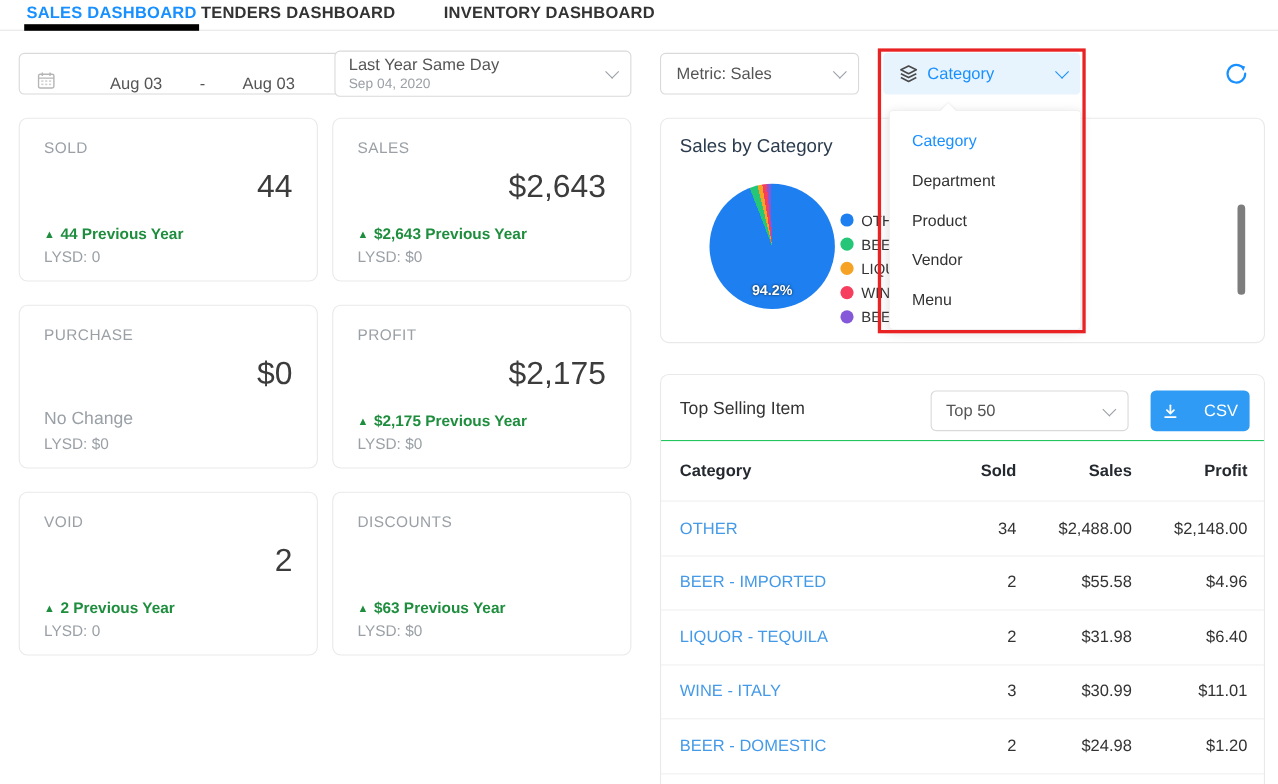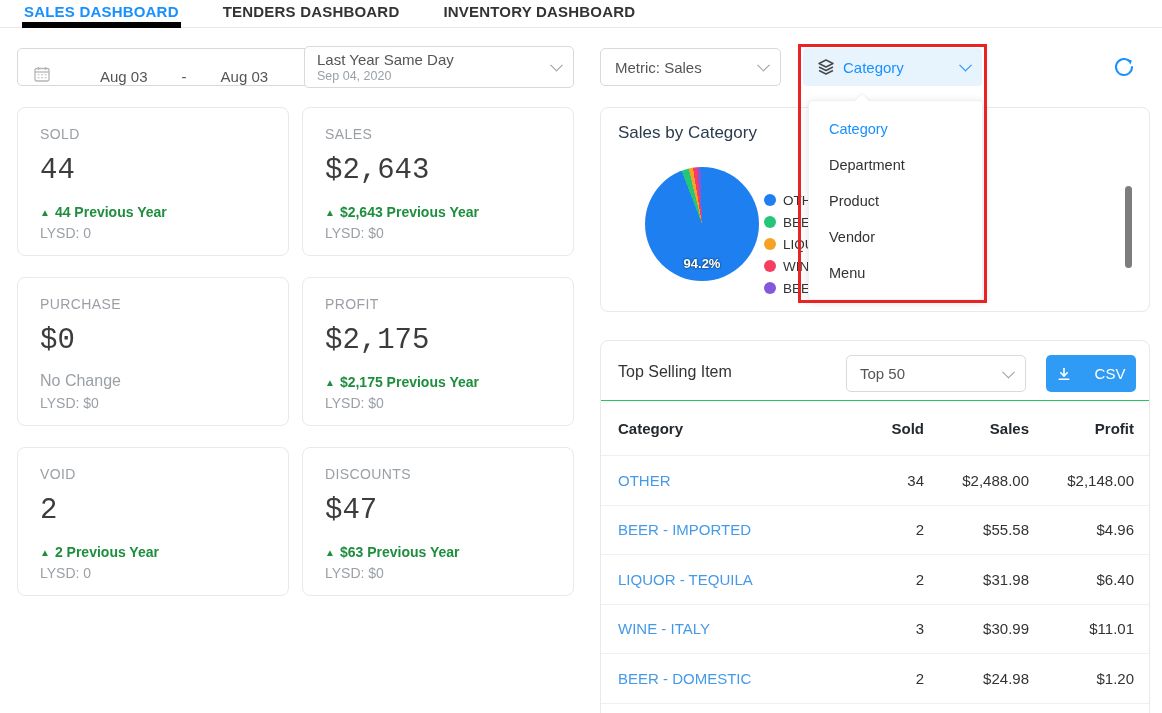--- a/index.html
+++ b/index.html
@@ -6,21 +6,21 @@
   html,body { width:1162px; height:713px; overflow:hidden; background:#fff;
               font-family:"Liberation Sans","DejaVu Sans",sans-serif; }
   .stage { position:relative; width:1162px; height:713px; background:#fff; }
 
   
   .tabbar { position:absolute; left:0; top:0; width:1162px; height:28px;
             border-bottom:1px solid #e8e8e8; display:flex; align-items:center; }
   .tab { font-size:15px; font-weight:600; color:#333; letter-spacing:.2px;
          padding:0 2px; height:28px; line-height:24px; cursor:pointer; }
   .tab.t1 { margin-left:22px; }
-  .tab.t2 { margin-left:40px; }
+  .tab.t2 { }
   .tab.t3 { margin-left:40px; }
   .tab.active { color:#1890ff; border-bottom:6px solid #000000; }
 
   
   .ctrl { position:absolute; border:1px solid #d9d9d9; border-radius:5px; background:#fff; }
   .daterange { left:17px; top:48px; width:304px; height:38px; display:flex;
                align-items:flex-end; font-size:15px; color:#555; }
   .daterange .cal { margin-left:16px; color:#b5b5b5; }
   .daterange .d1 { margin-left:50px; }
   .daterange .sep { margin-left:34px; color:#555; }
@@ -43,21 +43,21 @@
               font-size:15px; color:#1890ff; cursor:pointer; }
   .groupbtn .layers { margin:0 8px 0 14px; display:inline-flex; }
 
   .refresh { position:absolute; left:1111px; top:54px; width:26px; height:26px; cursor:pointer; }
 
   
   .card { position:absolute; width:272px; height:149px; border:1px solid #e9e9e9;
           border-radius:8px; background:#fff; padding:18px 22px 14px 22px;
           display:flex; flex-direction:column; }
   .kpi-label { font-size:14px; color:#9aa0a6; letter-spacing:.4px; }
-  .kpi-value { font-size:29px; color:#3c3c3c; text-align:left; margin-top:12px;font-family:Liberation Mono, monospace; }
+  .kpi-value { font-size:29px; color:#3c3c3c; text-align:right; margin-top:12px; }
   .kpi-change { margin-top:auto; font-size:14px; font-weight:600; color:#1e8e3e; }
   .kpi-change .arr { font-size:10px; margin-right:5px; position:relative; top:-1px; }
   .kpi-change.neutral { color:#9aa0a6; font-weight:400; font-size:16px; }
   .kpi-lysd { font-size:14px; color:#9aa0a6; margin-top:5px; }
 
   
   .piecard { position:absolute; left:600px; top:107px; width:550px; height:205px;
              border:1px solid #e9e9e9; border-radius:8px; background:#fff; }
   .piecard .title { position:absolute; left:17px; top:15px; font-size:17px;
                     font-weight:500; color:#2b3b4e; }
@@ -199,21 +199,20 @@
     <div class="kpi-lysd">LYSD: $0</div>
   </div>
   <div class="card" style="left:17px; top:447px;">
     <div class="kpi-label">VOID</div>
     <div class="kpi-value">2</div>
     <div class="kpi-change"><span class="arr">▲</span><span>2 Previous Year</span></div>
     <div class="kpi-lysd">LYSD: 0</div>
   </div>
   <div class="card" style="left:302px; top:447px;">
     <div class="kpi-label">DISCOUNTS</div>
-    <div class="kpi-value">$47</div>
     <div class="kpi-change"><span class="arr">▲</span><span>$63 Previous Year</span></div>
     <div class="kpi-lysd">LYSD: $0</div>
   </div>
 
   <div class="piecard">
     <div class="title">Sales by Category</div>
     <div class="pie" id="pie" style="background: conic-gradient(rgb(29, 127, 240) 0deg, rgb(29, 127, 240) 338.89deg, rgb(37, 198, 119) 338.89deg, rgb(37, 198, 119) 346.46deg, rgb(246, 163, 37) 346.46deg, rgb(246, 163, 37) 350.81deg, rgb(246, 62, 94) 350.81deg, rgb(246, 62, 94) 355.04deg, rgb(132, 88, 216) 355.04deg, rgb(132, 88, 216) 358.44deg, rgb(29, 127, 240) 358.44deg, rgb(29, 127, 240) 360deg);"></div>
     <div class="pie-label">94.2%</div>
     <div class="legend">
       <div class="legend-item">

